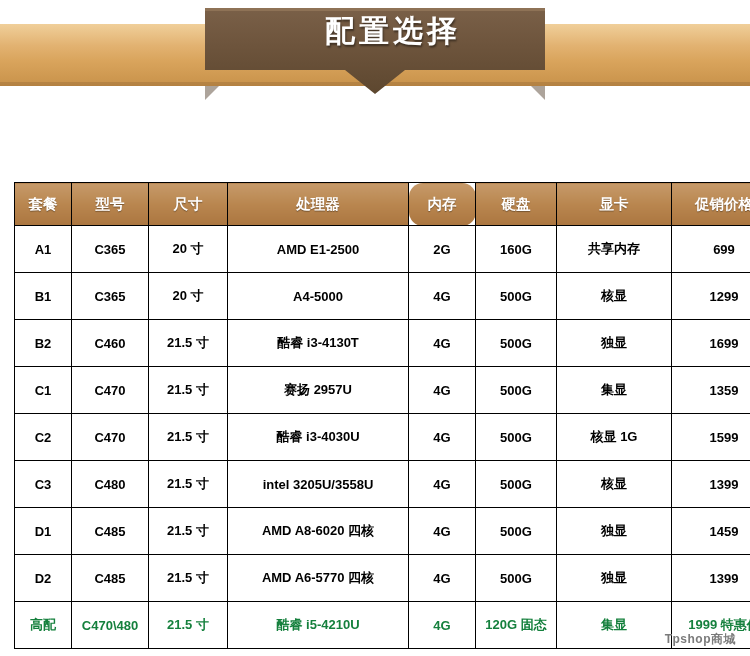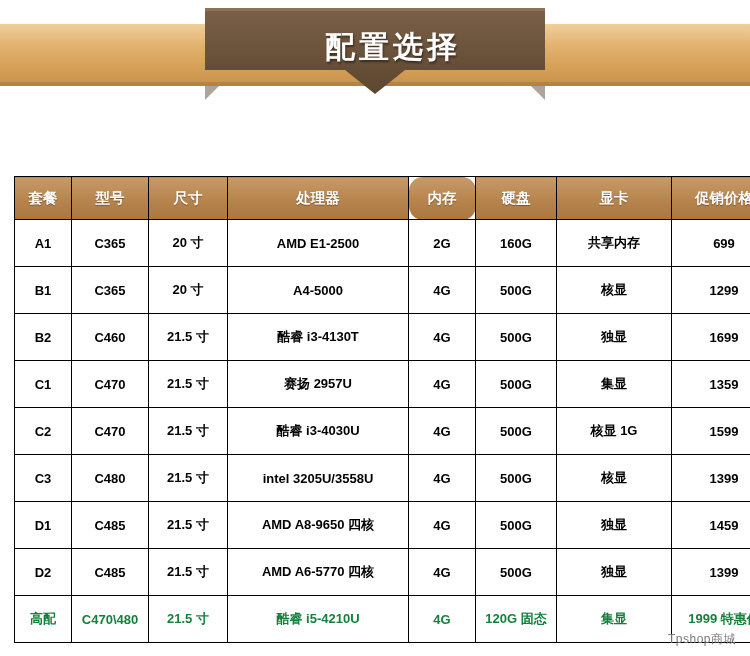--- a/index.html
+++ b/index.html
@@ -34,21 +34,21 @@
     width:340px;height:86px;
     background:linear-gradient(to bottom,#7a6048 0%,#6d543c 45%,#5d472f 100%);
     clip-path:polygon(0 0,340px 0,340px 62px,200px 62px,170px 86px,140px 62px,0 62px);
   }
   .banner-plate .edge{
     position:absolute;left:0;top:0;width:100%;height:3px;
     background:#8e7256;
   }
   .banner-title{
     position:absolute;
-    left:205px;top:16px;
+    left:205px;top:0;
     width:376px;height:62px;
     line-height:62px;
     text-align:center;
     color:#ffffff;
     font-size:30px;
     font-weight:bold;
     letter-spacing:4px;
     text-shadow:1px 2px 2px rgba(0,0,0,.45);
   }
   .banner-shadow-l,.banner-shadow-r{
@@ -66,21 +66,21 @@
   .banner-shadow-r{
     left:531px;
     border-width:0 14px 14px 0;
     border-color:transparent #6a5a48 transparent transparent;
     opacity:.55;
   }
 
   
   .table-wrap{
     position:absolute;
-    left:14px;top:176px;
+    left:14px;top:182px;
     width:722px;
   }
   table.spec{
     border-collapse:collapse;
     width:722px;
     table-layout:fixed;
   }
   table.spec td,table.spec th{
     border:1px solid #000000;
     text-align:center;
@@ -114,20 +114,21 @@
   .col-6{width:110px;margin-top:28px;}
   .col-7{width:100px;}
 
   
   .watermark{
     position:absolute;
     right:14px;bottom:8px;
     font-size:12px;
     color:#7b7b7b;
     letter-spacing:.5px;
+    font-weight:bold;
   }
 </style>
 </head>
 <body>
 
 <div class="banner-wrap">
   <div class="banner-bar"></div>
   <div class="banner-shadow-l"></div>
   <div class="banner-shadow-r"></div>
   <div class="banner-plate">
@@ -208,21 +209,21 @@
         <td class="col-3">intel 3205U/3558U</td>
         <td class="col-4">4G</td>
         <td class="col-5">500G</td>
         <td class="col-6">核显</td>
         <td class="col-7">1399</td>
       </tr>
       <tr>
         <td class="col-0">D1</td>
         <td class="col-1">C485</td>
         <td class="col-2">21.5 寸</td>
-        <td class="col-3">AMD A8-9650 四核</td>
+        <td class="col-3">AMD A8-6020 四核</td>
         <td class="col-4">4G</td>
         <td class="col-5">500G</td>
         <td class="col-6">独显</td>
         <td class="col-7">1459</td>
       </tr>
       <tr>
         <td class="col-0">D2</td>
         <td class="col-1">C485</td>
         <td class="col-2">21.5 寸</td>
         <td class="col-3">AMD A6-5770 四核</td>

